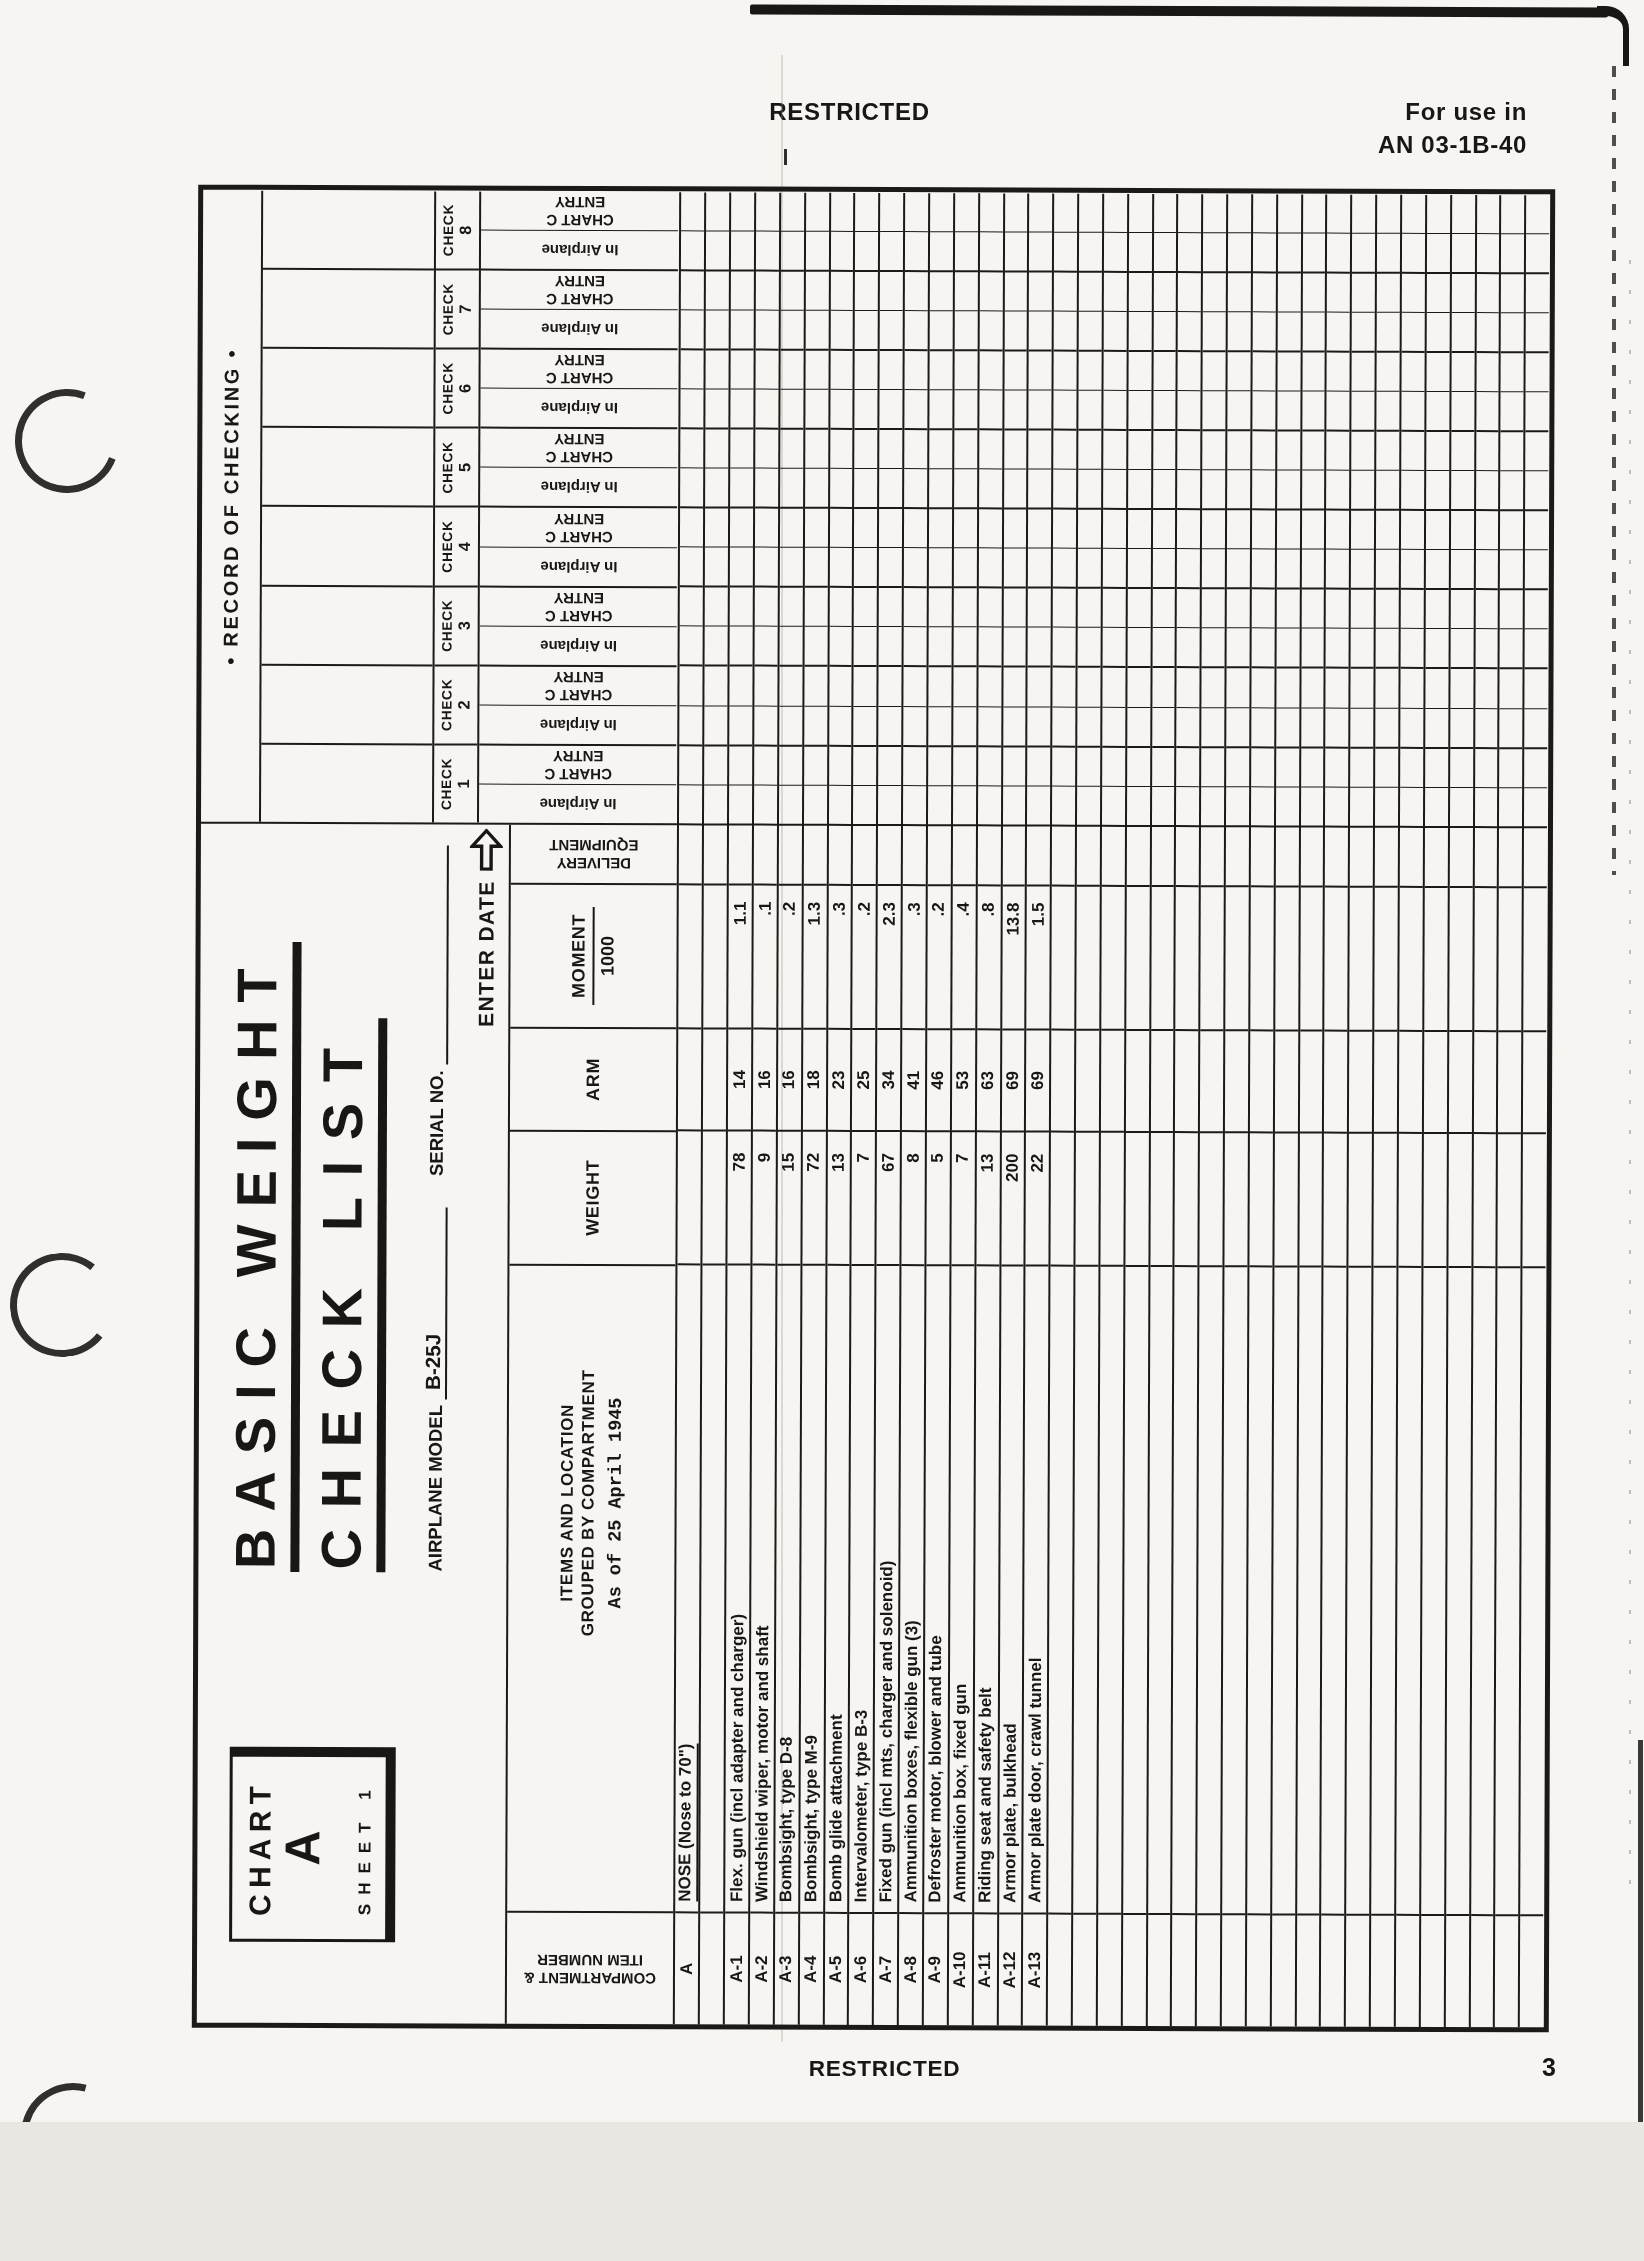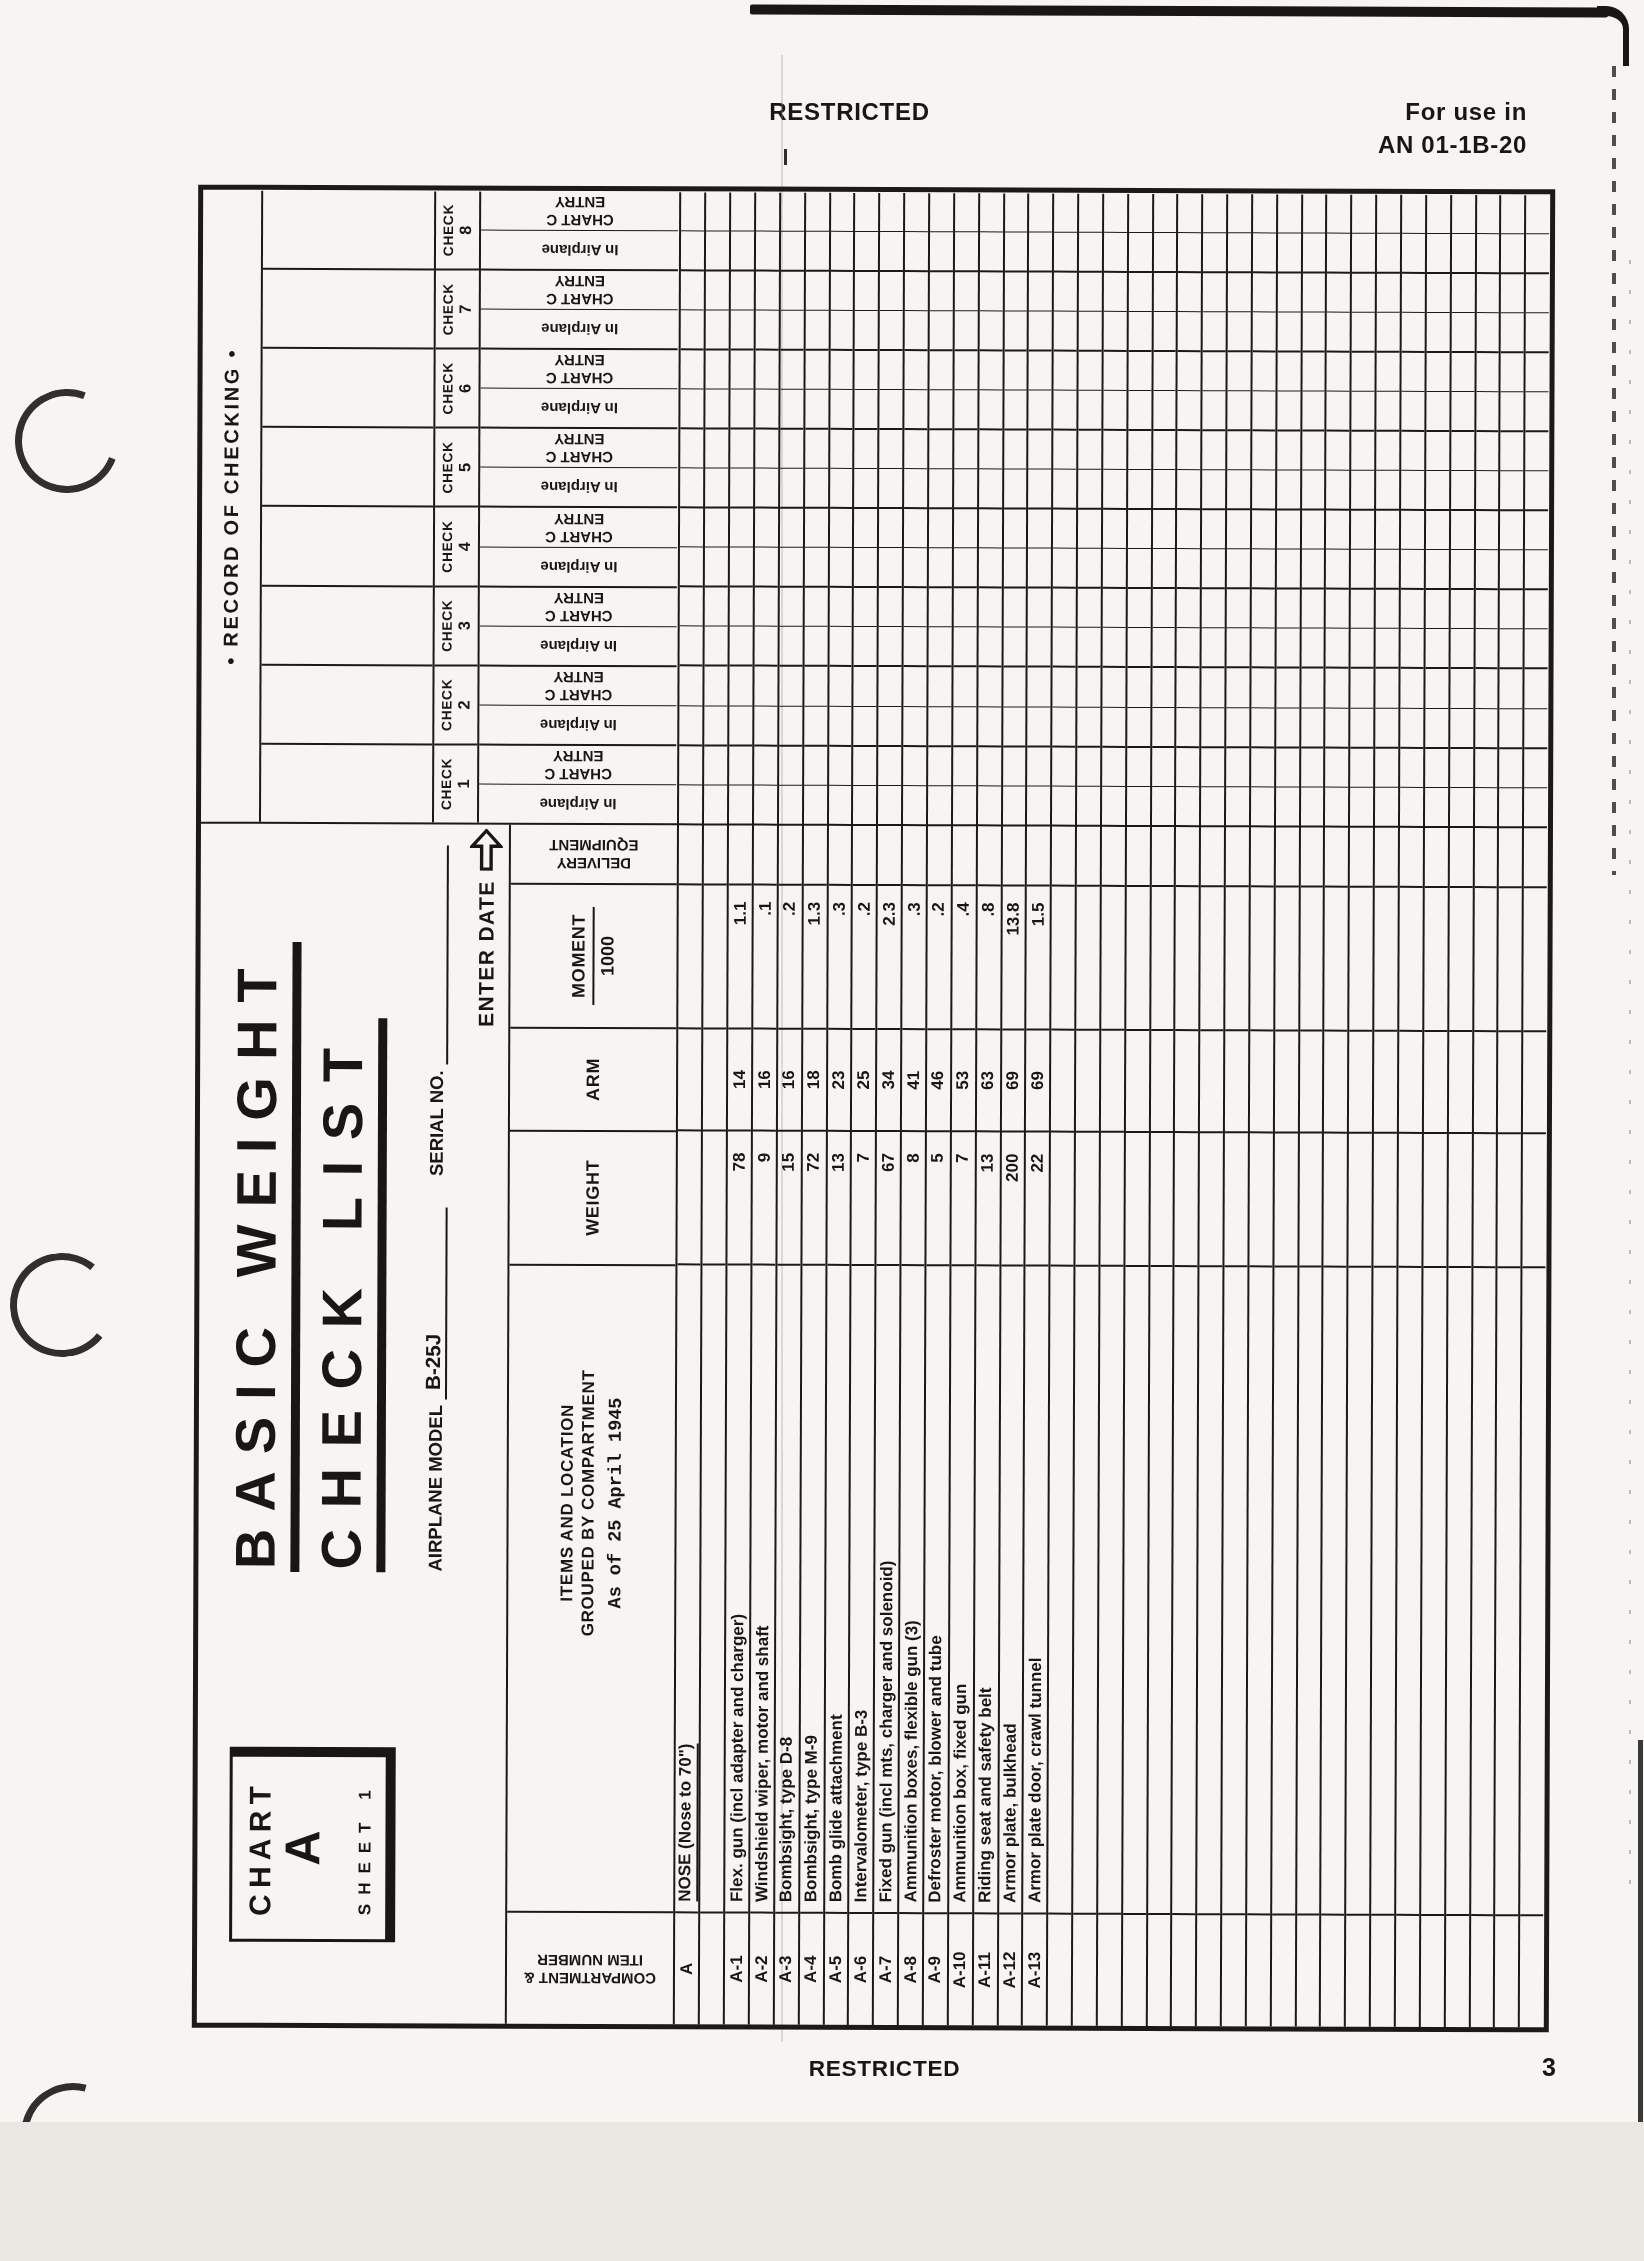--- a/index.html
+++ b/index.html
@@ -138,21 +138,21 @@
 </head>
 <body>
 
 <div class="page">
 
   <div class="hdr-left">
     <div>RESTRICTED</div>
   </div>
   <div class="hdr-right">
     <div>For use in</div>
-    <div>AN 01-1B-20</div>
+    <div>AN 03-1B-40</div>
   </div>
 
   <div class="art a-streak"></div>
   <div class="art a-topbar"></div>
   <div class="a-corner"></div>
   <div class="art a-trail"></div>
   <div class="art a-speckcol"></div>
   <div class="art a-redge"></div>
   <div class="art a-blspeck"></div>
   <div class="art a-tick"></div>

